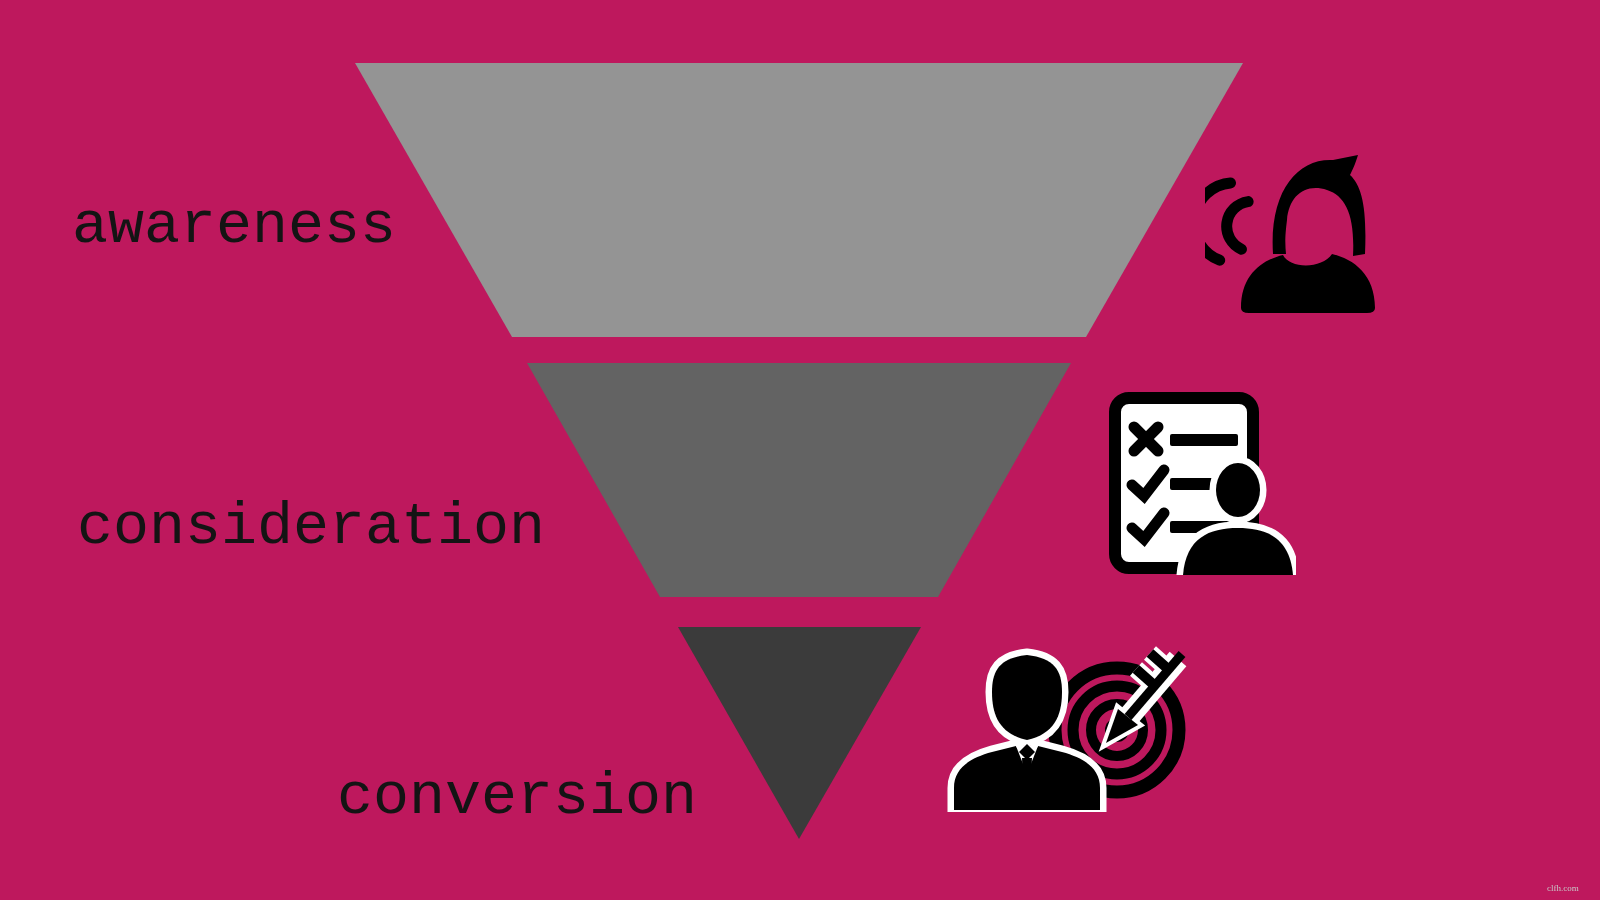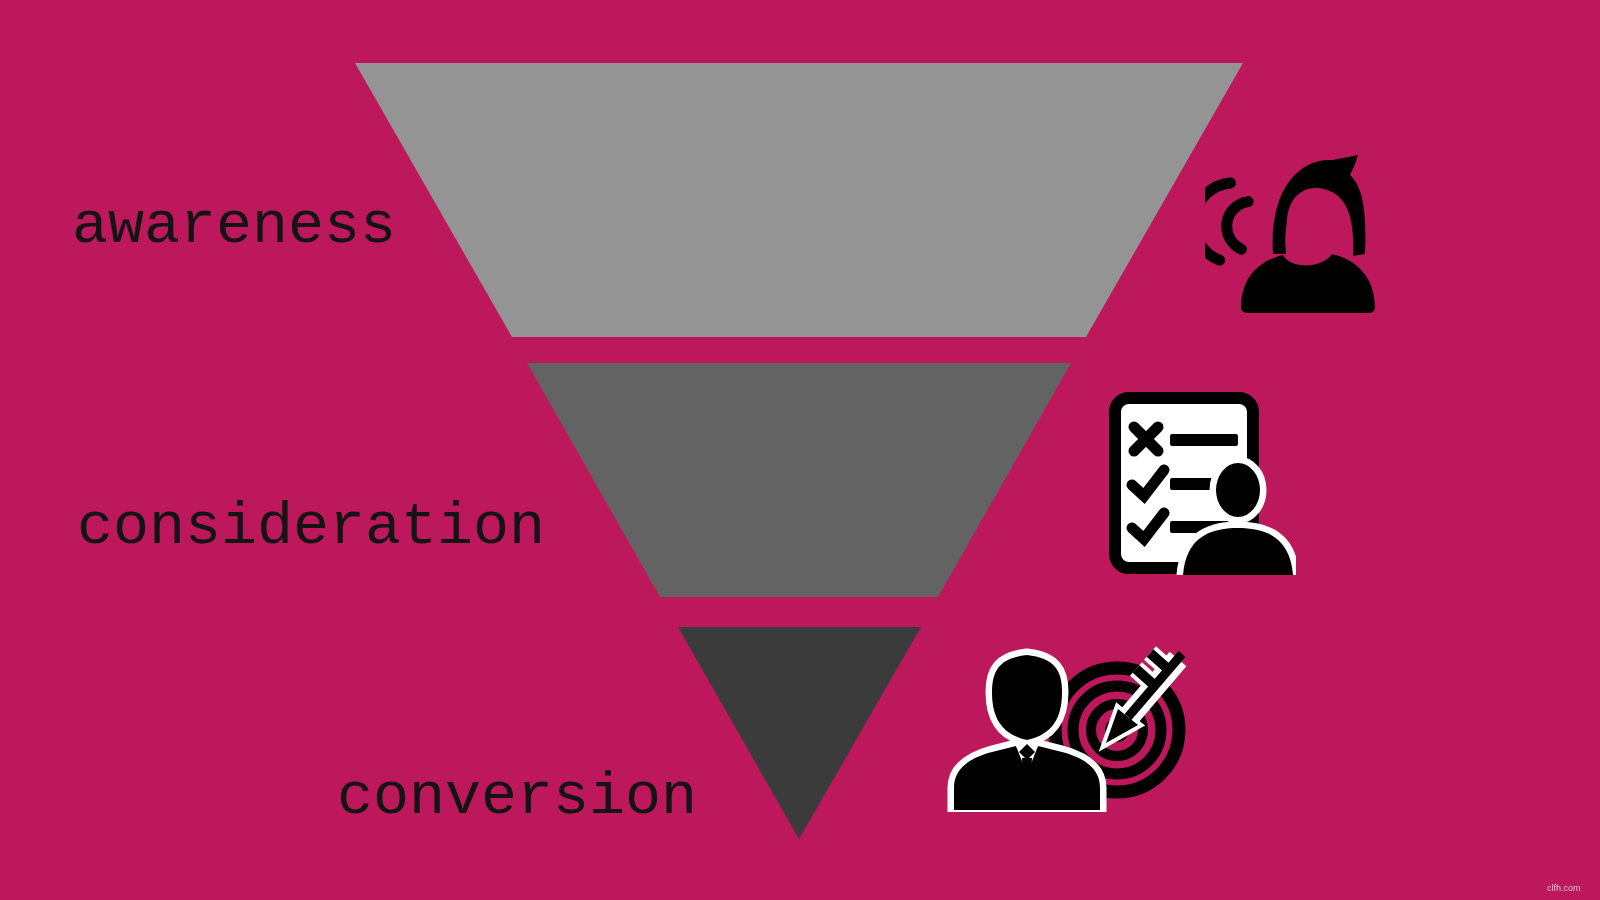--- a/index.html
+++ b/index.html
@@ -16,21 +16,21 @@
   .label-awareness{left:72px;top:196px;}
   .label-consideration{left:77px;top:497px;}
   .label-conversion{left:337px;top:726px;margin-top:41px;}
   .icon-box{position:absolute;}
   .icon-awareness{left:1205px;top:132px;width:172px;height:182px;}
   .icon-consideration{left:1106px;top:390px;width:190px;height:185px;}
   .icon-conversion{left:940px;top:628px;width:252px;height:184px;}
   .icon-box svg{width:100%;height:100%;display:block;}
   .watermark{
     position:absolute;left:1547px;top:883px;font-size:9px;color:#c9c9c9;
-    font-family:Liberation Sans, sans-serif;letter-spacing:0;
+    font-family:Liberation Serif, serif;letter-spacing:0;
   }
 </style>
 </head>
 <body>
 
 <div class="canvas">
 
   <svg class="funnel-svg" viewBox="0 0 1600 900" xmlns="http://www.w3.org/2000/svg">
     <polygon points="355,63 1243,63 1086,337 512,337" fill="#949494"></polygon>
     <polygon points="527,363 1071,363 938,597 660,597" fill="#636363"></polygon>

